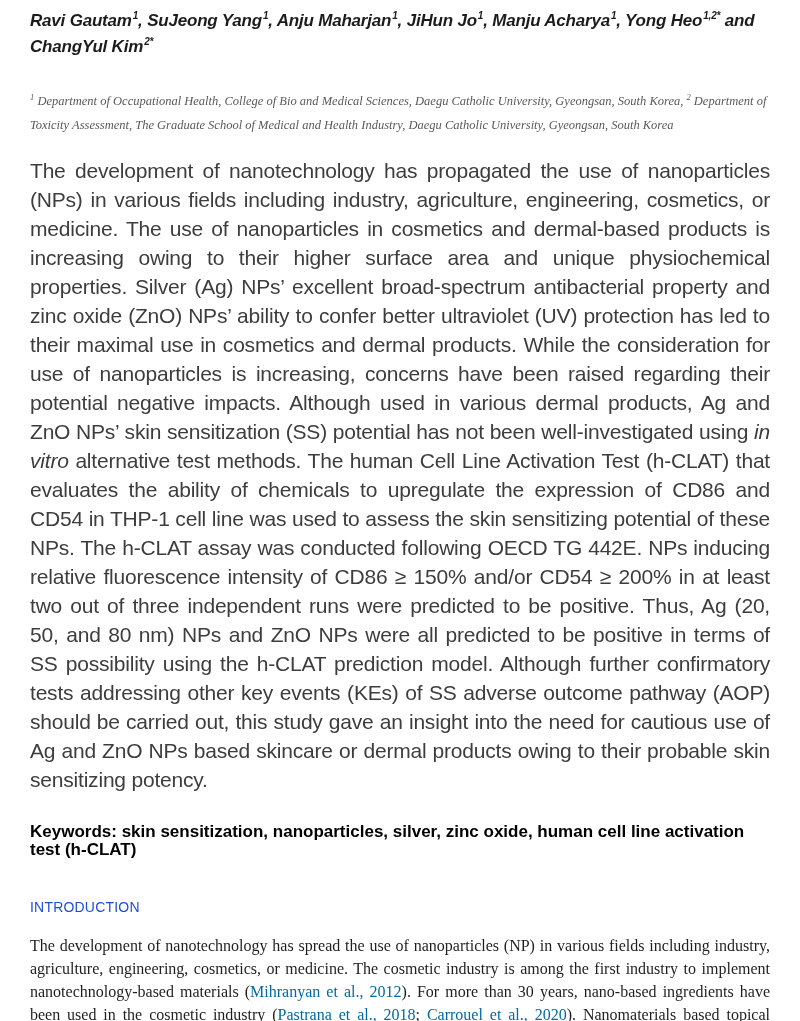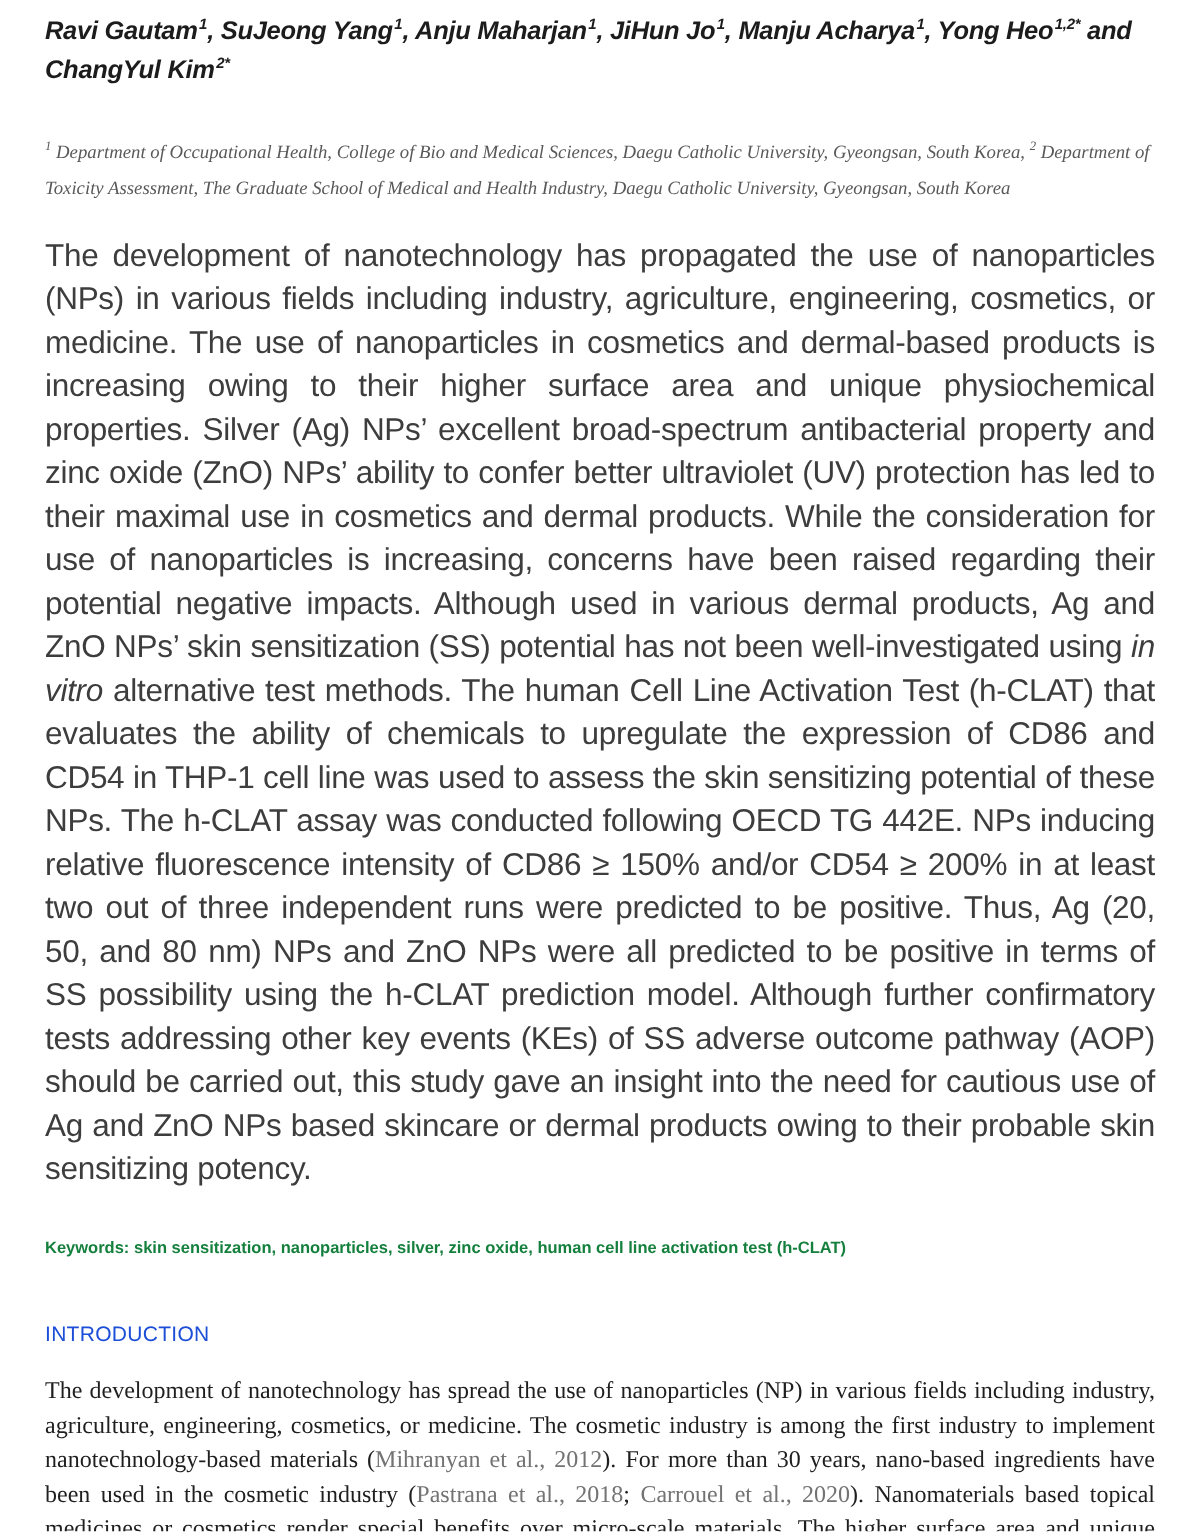--- a/index.html
+++ b/index.html
@@ -53,24 +53,24 @@
     line-height: 29px;
     color: #3d3d3d;
     letter-spacing: -0.2px;
     text-align: justify;
     margin: 19px 0 0 0;
   }
   .abstract .italic { font-style: italic; }
   
   .keywords {
     font-family: "Liberation Sans", sans-serif;
-    font-size: 11px;
+    font-size: 17px;
     line-height: 18px;
     font-weight: bold;
-    color: #15803d;
+    color: #000000;
     margin: 29px 0 0 0;
   }
   
   .section-heading {
     font-family: "Liberation Sans", sans-serif;
     font-size: 14px;
     font-weight: normal;
     color: #1d4ed8;
     letter-spacing: 0.2px;
     margin: 40px 0 0 0;
@@ -78,21 +78,21 @@
   
   .body-para {
     font-family: "Liberation Serif", serif;
     font-size: 16px;
     line-height: 23px;
     color: #1f1f1f;
     text-align: justify;
     margin: 19px 0 0 0;
   }
   .cite {
-    color: #737373;
+    color: #0369a1;
     cursor: pointer;
   }
 </style>
 </head>
 <body>
 
 <div class="page">
 
   <p class="authors"><span>Ravi Gautam</span><sup>1</sup><span>, </span><span>SuJeong Yang</span><sup>1</sup><span>, </span><span>Anju Maharjan</span><sup>1</sup><span>, </span><span>JiHun Jo</span><sup>1</sup><span>, </span><span>Manju Acharya</span><sup>1</sup><span>, </span><span>Yong Heo</span><sup>1,2*</sup><span> and </span><span>ChangYul Kim</span><sup>2*</sup></p>
 

